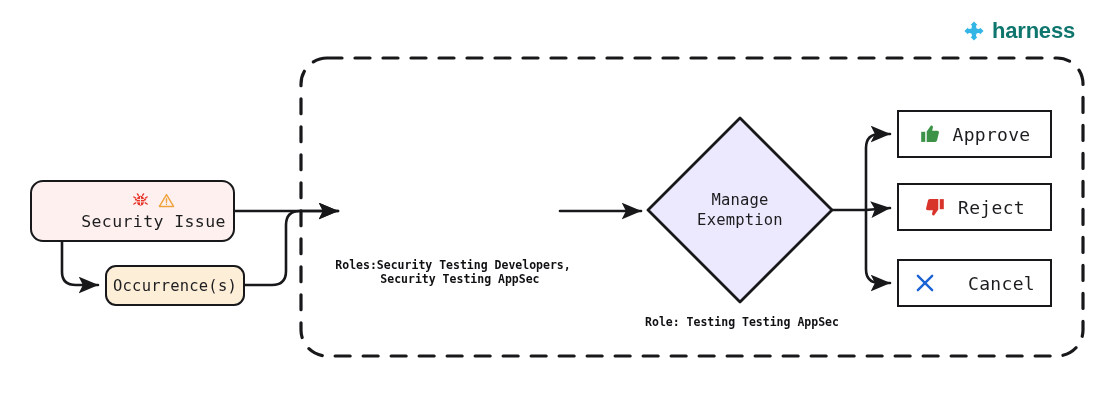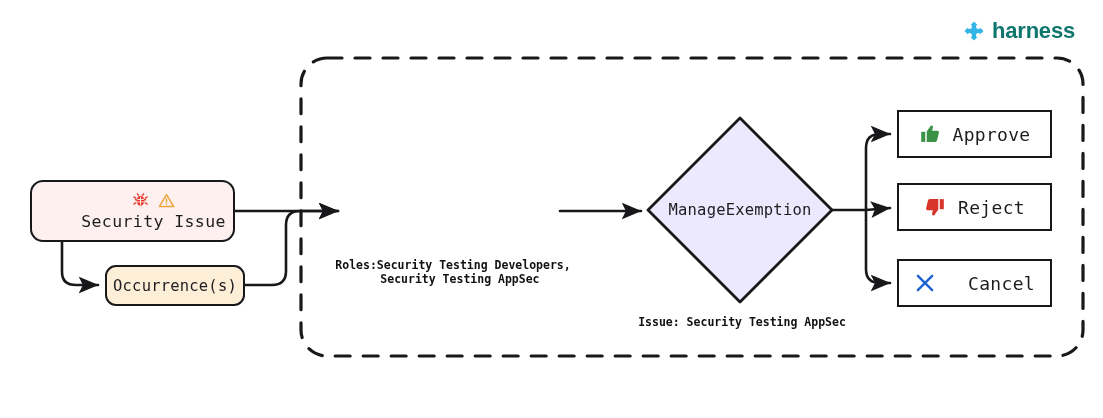--- a/index.html
+++ b/index.html
@@ -34,21 +34,21 @@
   #n-request .node-label{font-size:16.5px;letter-spacing:0.3px;}
 
   .outcome{width:155px;height:48px;border-radius:0;background:#ffffff;gap:12px;}
   #n-approve{left:897px;top:110px;}
   #n-reject{left:897px;top:183px;}
   #n-cancel{left:897px;top:259px;gap:32px;}
   .outcome .node-label{font-size:18px;letter-spacing:0.3px;}
 
   
   .diamond-label{position:absolute;left:648px;top:188px;width:184px;height:44px;
-                 display:flex;align-items:center;justify-content:center;
+                 display:flex;flex-direction:column;align-items:center;justify-content:center;
                  font-family:"DejaVu Sans Mono",monospace;font-size:15.5px;color:#1d1d20;
                  line-height:20px;letter-spacing:0.2px;}
 
   
   .caption{position:absolute;font-family:"DejaVu Sans Mono",monospace;color:#111114;
            text-align:center;white-space:pre;font-weight:700;}
   #cap-roles{left:330px;top:258px;width:246px;font-size:11.5px;line-height:14px;}
   #cap-role-appsec{left:612px;top:315px;width:260px;font-size:11.5px;line-height:14px;}
   #cap-title{left:773px;top:385px;width:300px;font-size:17px;letter-spacing:0.6px;
              font-weight:400;text-align:right;}
@@ -153,16 +153,16 @@
   <div class="node outcome" id="n-cancel">
     <svg class="ico" width="22" height="22" viewBox="0 0 24 24">
       <path d="M4.2 4.2 19.8 19.8M19.8 4.2 4.2 19.8" stroke="#1b62d4" stroke-width="2.6" stroke-linecap="round"></path>
     </svg>
     <span class="node-label">Cancel</span>
   </div>
 
   <div class="caption" id="cap-roles">Roles:Security Testing Developers,
   Security Testing AppSec</div>
 
-  <div class="caption" id="cap-role-appsec">Issue: Security Testing AppSec</div>
+  <div class="caption" id="cap-role-appsec">Role: Testing Testing AppSec</div>
 
 
 </div>
 
 </body></html>

